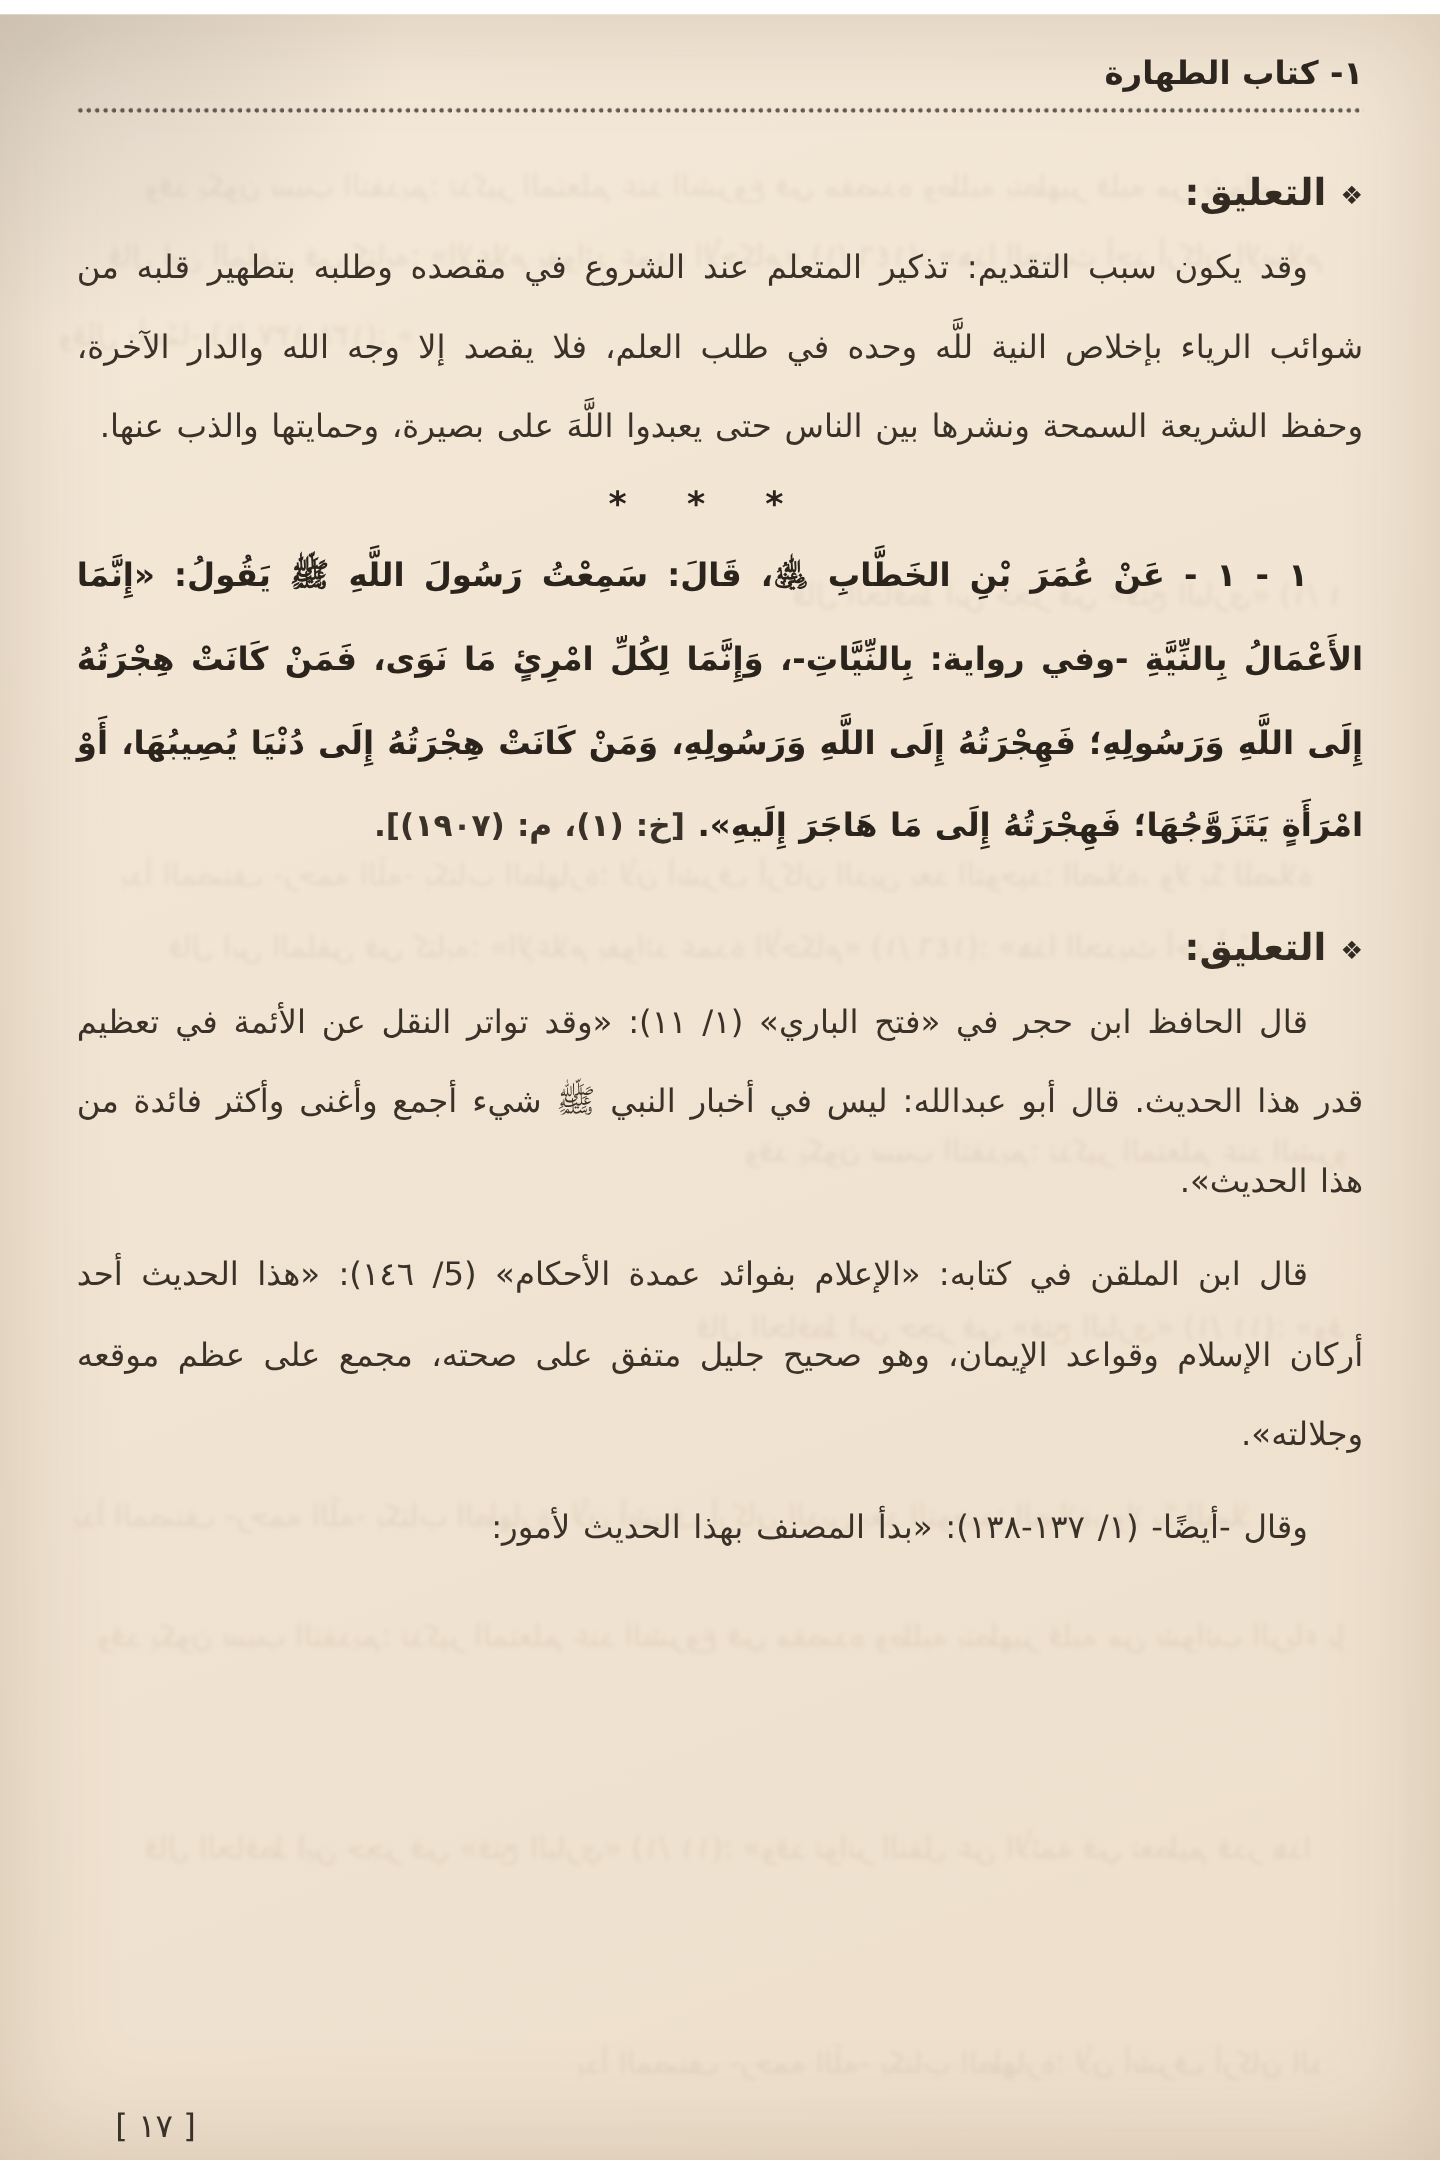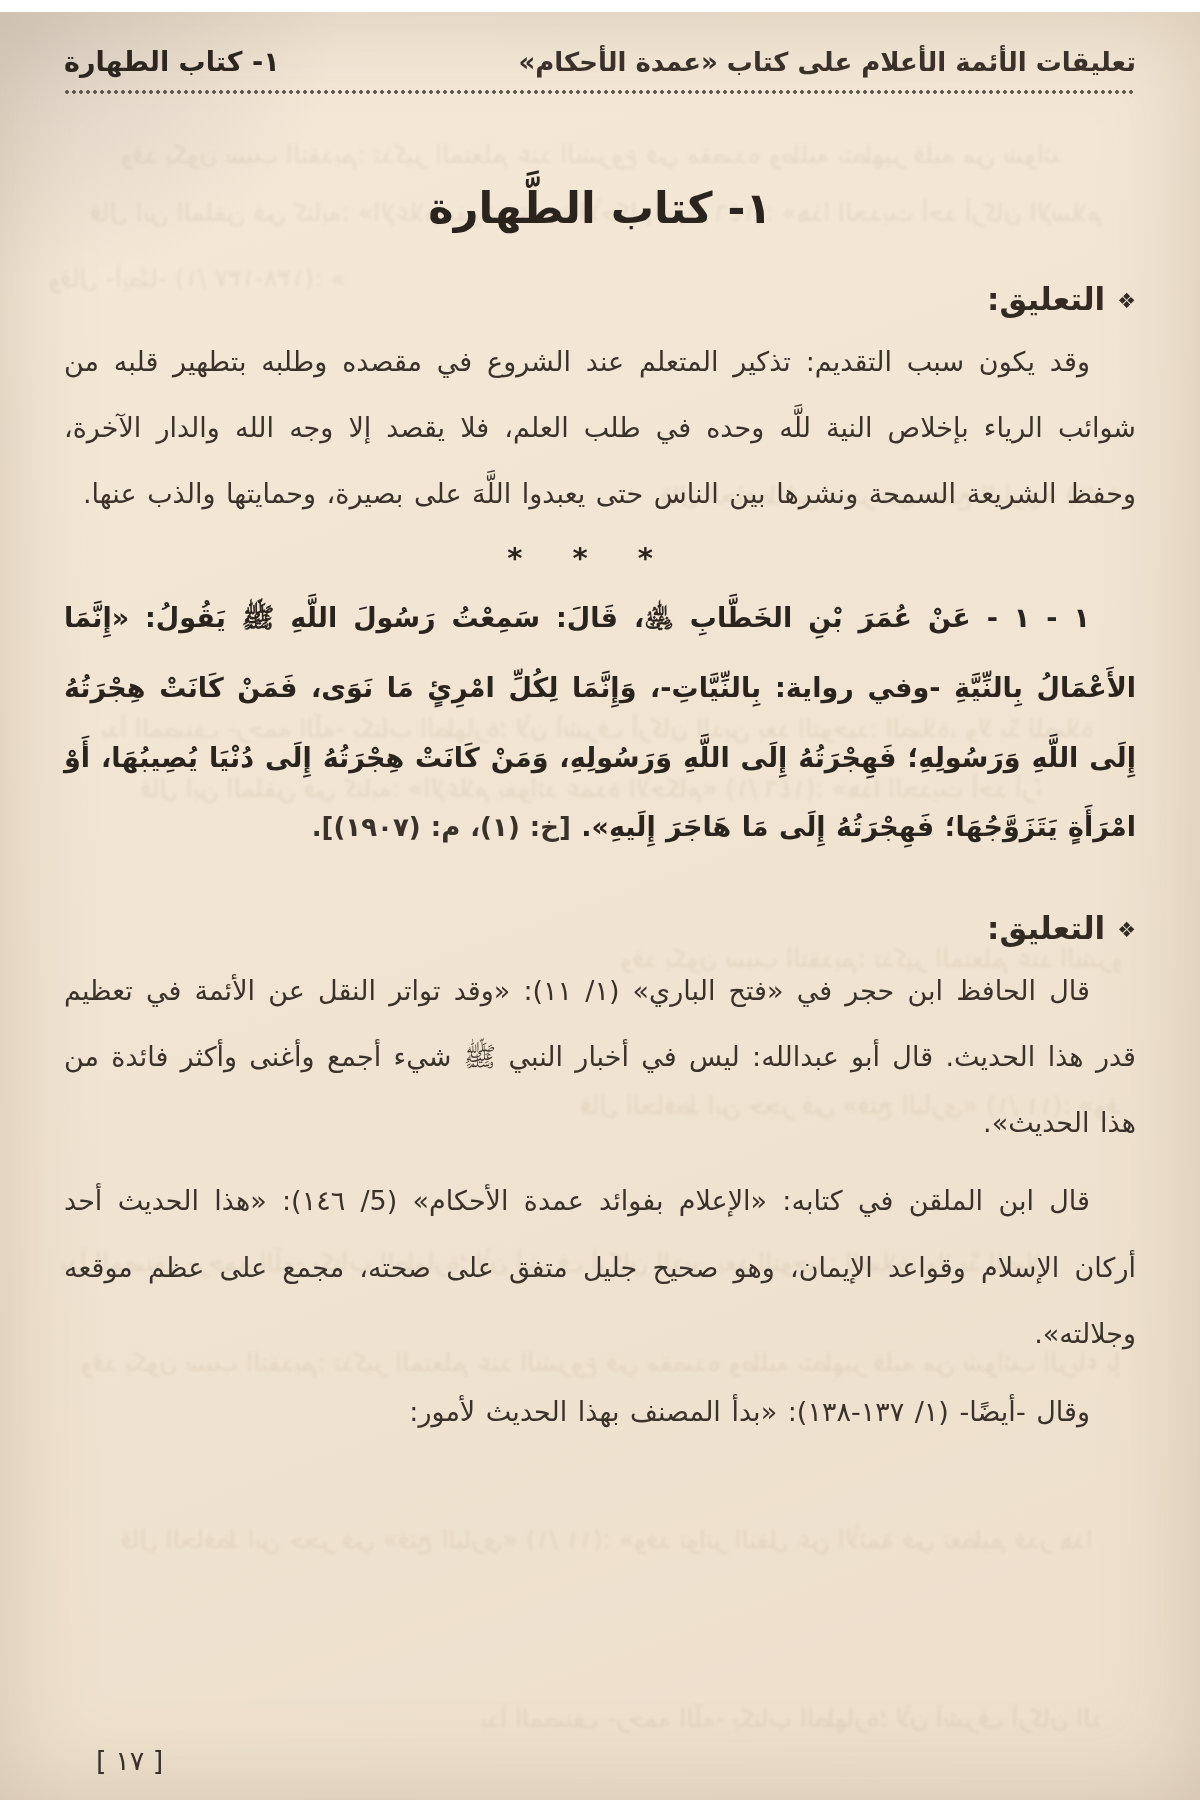--- a/index.html
+++ b/index.html
@@ -69,21 +69,21 @@
   p.hadith {
     margin:4px 0 0 0;
     font-size:27px; font-weight:bold; line-height:2.58;
     color:#2b241d;
     text-align:justify; text-indent:46px;
     word-spacing:1px;
   }
   p.hadith .citation { font-weight:bold; font-size:26px; color:#3a3128; }
 
   .page-number {
-    position:absolute; left:96px; bottom:24px;
+    position:absolute; left:96px; bottom:12px;
     direction:ltr;
     font-size:27px; color:#3a3128; letter-spacing:3px;
   }
 
   .ghost {
     position:absolute;
     white-space:nowrap; overflow:hidden;
     transform:scaleX(-1);
     filter:blur(1.6px);
     color:#8f7c5c; opacity:.12;
@@ -106,26 +106,24 @@
   <div class="ghost" style="top:932px; left:620px; width:500px;">وقد يكون سبب التقديم: تذكير المتعلم عند الشروع في مقصده وطلبه بتطهير قلبه من شوائب الرياء بإخلاص النية للَّه وحده في طلب العلم، فلا يقصد إلا وجه الله والدار الآخرة، وحفظ الشريعة السمحة ونشرها بين الناس حتى يعبدوا اللَّهَ على بصيرة، وحمايتها والذب عنها.</div>
   <div class="ghost" style="top:1078px; left:580px; width:540px;">قال الحافظ ابن حجر في «فتح الباري» (١/ ١١): «وقد تواتر النقل عن الأئمة في تعظيم قدر هذا الحديث. قال أبو عبدالله: ليس في أخبار النبي ﷺ شيء أجمع وأغنى وأكثر فائدة من هذا الحديث».</div>
   <div class="ghost" style="top:1236px; left:60px;  width:980px;">بدأ المصنف -رحمه اللَّه- بكتاب الطهارة؛ لأن أشرف أركان الدين بعد التوحيد: الصلاة، ولا بدّ للصلاة من طهارة، فاستحقت التقديم، ولأنها آكد شروطها ومفتاحها، فإنه أول ما يبدأ به المكلف من الشروط.</div>
   <div class="ghost" style="top:1336px; left:80px;  width:1040px;">وقد يكون سبب التقديم: تذكير المتعلم عند الشروع في مقصده وطلبه بتطهير قلبه من شوائب الرياء بإخلاص النية للَّه وحده في طلب العلم، فلا يقصد إلا وجه الله والدار الآخرة، وحفظ الشريعة السمحة ونشرها بين الناس حتى يعبدوا اللَّهَ على بصيرة، وحمايتها والذب عنها.</div>
   <div class="ghost" style="top:1512px; left:120px; width:980px;">قال الحافظ ابن حجر في «فتح الباري» (١/ ١١): «وقد تواتر النقل عن الأئمة في تعظيم قدر هذا الحديث. قال أبو عبدالله: ليس في أخبار النبي ﷺ شيء أجمع وأغنى وأكثر فائدة من هذا الحديث».</div>
   <div class="ghost" style="top:1692px; left:480px; width:620px;">بدأ المصنف -رحمه اللَّه- بكتاب الطهارة؛ لأن أشرف أركان الدين بعد التوحيد: الصلاة، ولا بدّ للصلاة من طهارة، فاستحقت التقديم، ولأنها آكد شروطها ومفتاحها، فإنه أول ما يبدأ به المكلف من الشروط.</div>
 
   <div class="content">
 
     <div class="page-header">
-      <span class="book-title">تعليقات الأئمة الأعلام على كتاب «عمدة الأحكام»</span>
       <span class="chapter">١- كتاب الطهارة</span>
     </div>
     <div class="dotted-rule"></div>
 
-    <div class="chapter-heading">١- كتاب الطَّهارة</div>
 
     <div class="commentary-head">
       <span class="marker">❖</span>
       <span>التعليق:</span>
     </div>
 
     <p class="body-par">وقد يكون سبب التقديم: تذكير المتعلم عند الشروع في مقصده وطلبه بتطهير قلبه من شوائب الرياء بإخلاص النية للَّه وحده في طلب العلم، فلا يقصد إلا وجه الله والدار الآخرة، وحفظ الشريعة السمحة ونشرها بين الناس حتى يعبدوا اللَّهَ على بصيرة، وحمايتها والذب عنها.</p>
 
     <div class="separator">* * *</div>
 

